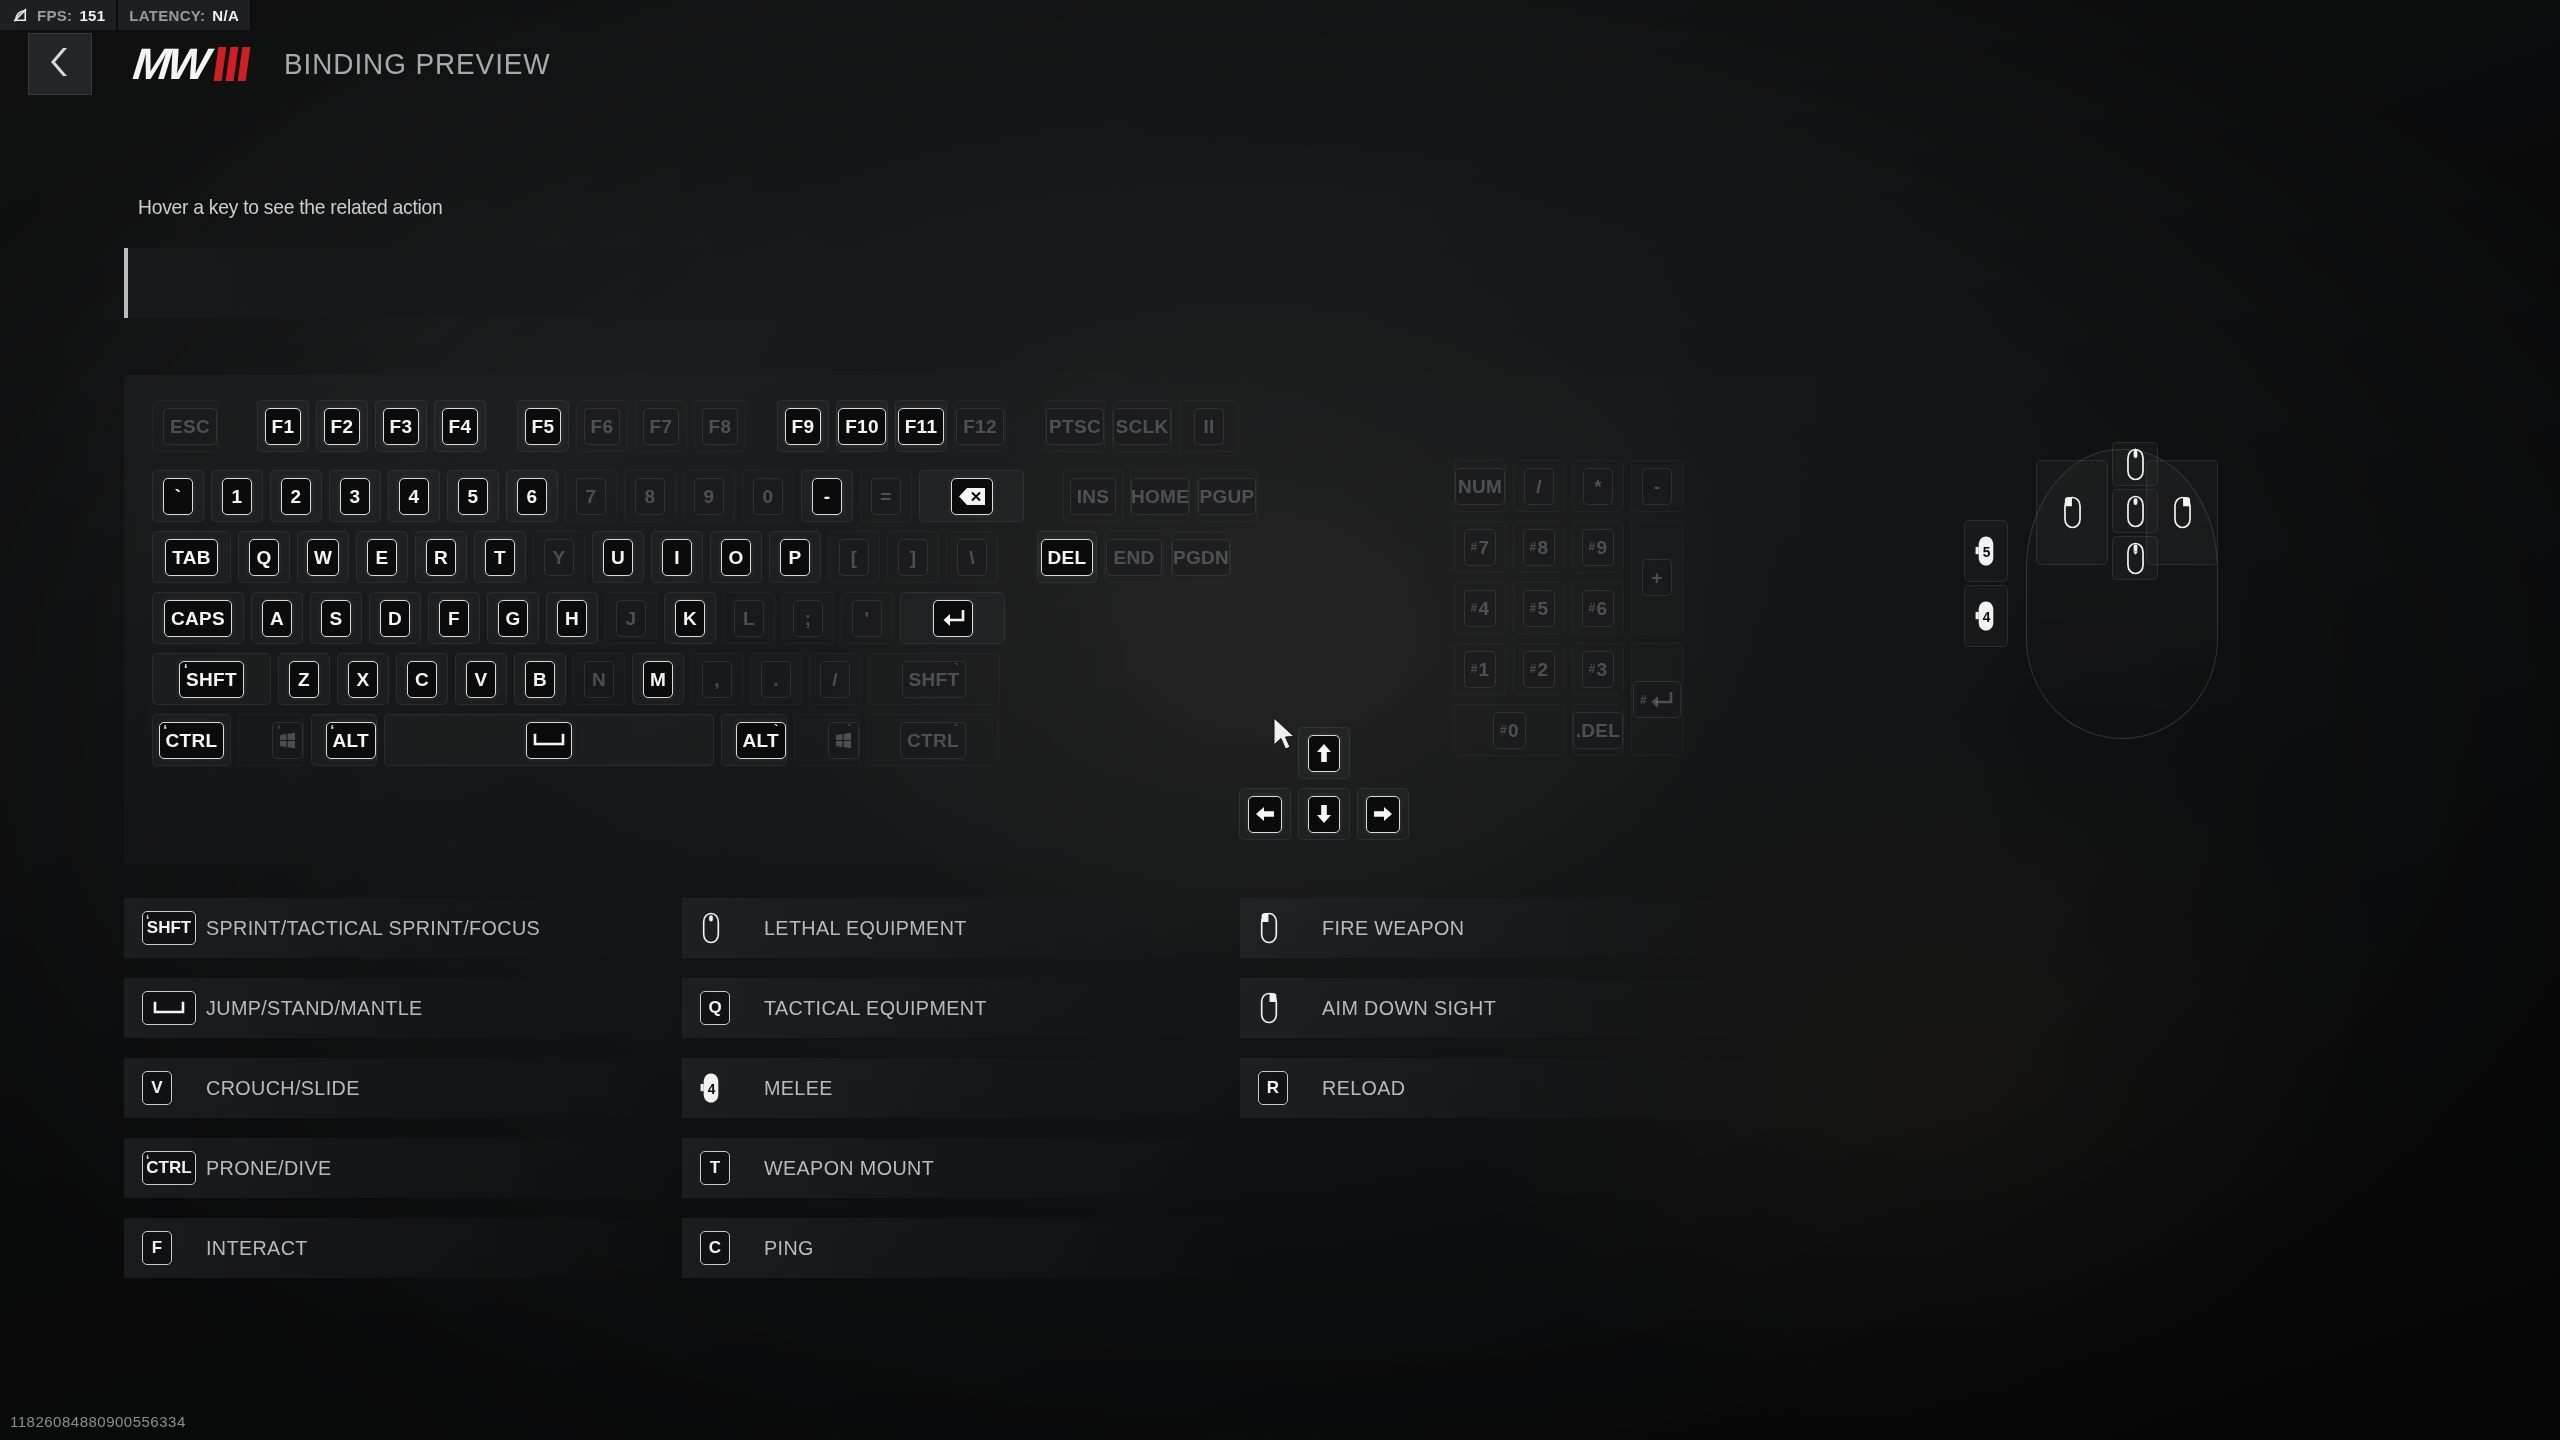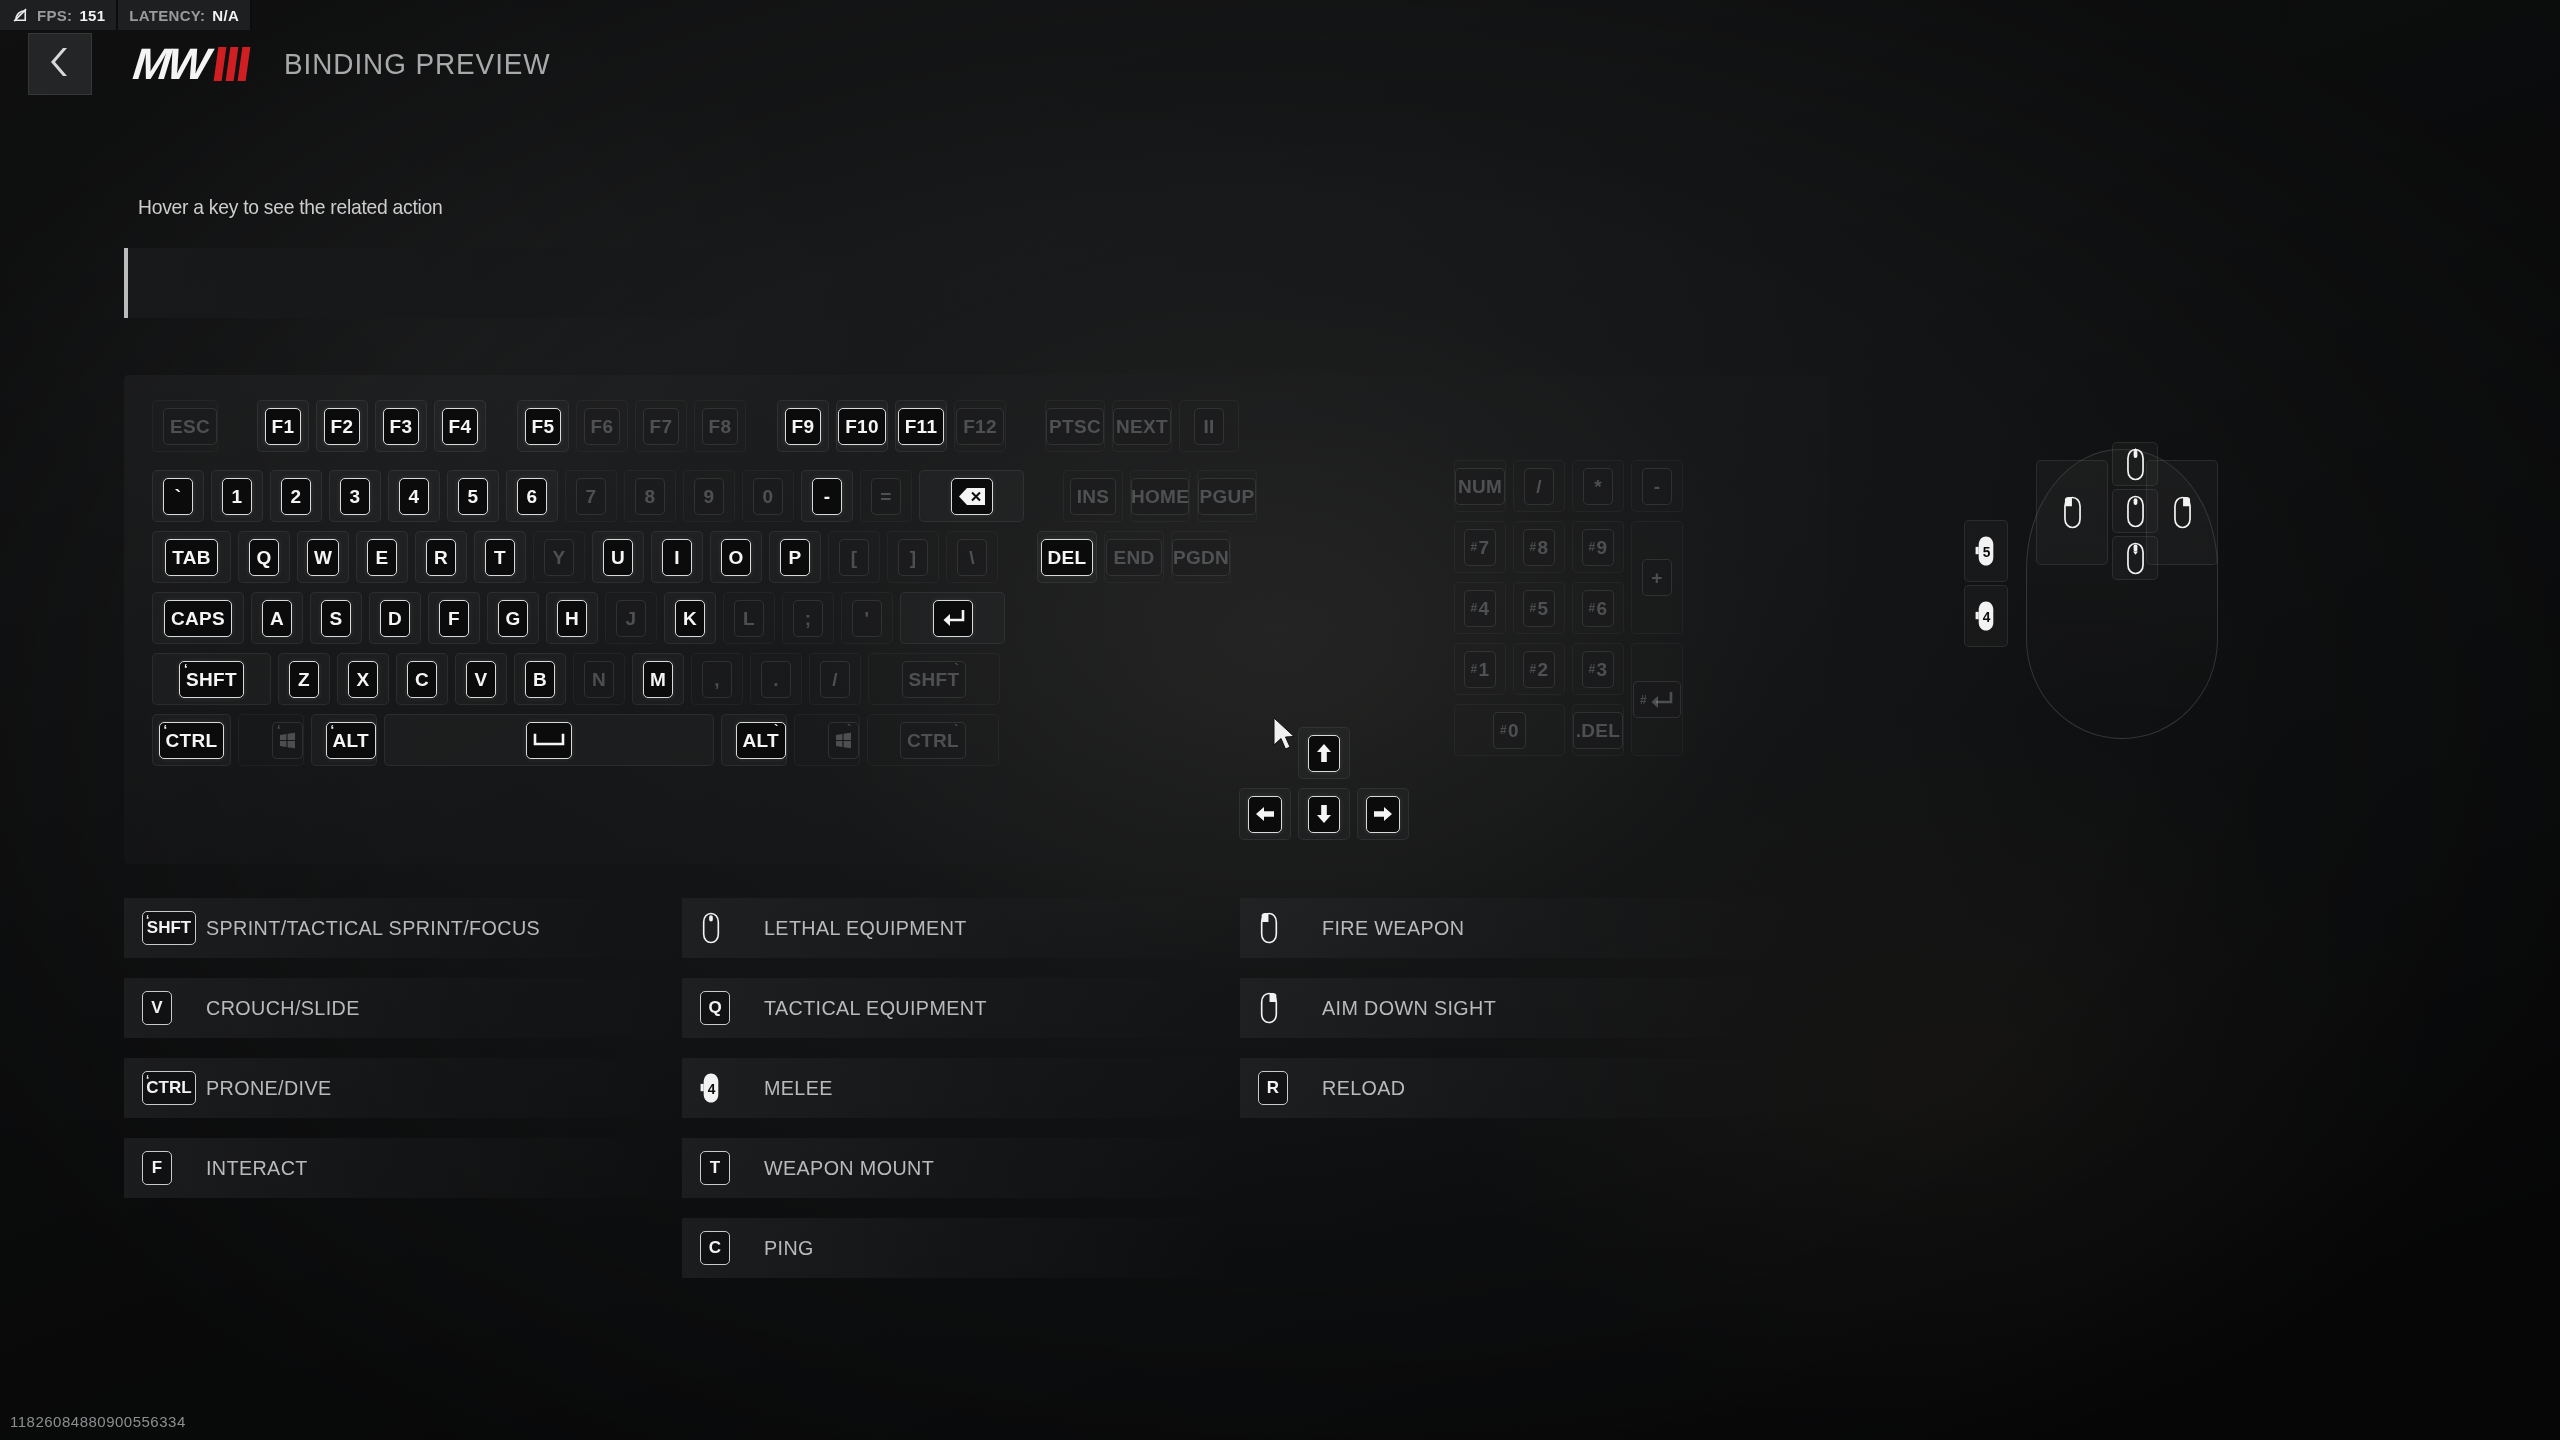--- a/index.html
+++ b/index.html
@@ -333,21 +333,21 @@
             <div class="kcap bound">F11</div>
           </div>
           <div class="kslot w-1 ghost">
             <div class="kcap dim">F12</div>
           </div>
           <div class="gap-md"></div>
           <div class="kslot w-115 ghost">
             <div class="kcap dim">PTSC</div>
           </div>
           <div class="kslot w-115 ghost">
-            <div class="kcap dim">NEXT</div>
+            <div class="kcap dim">SCLK</div>
           </div>
           <div class="kslot w-115 ghost">
             <div class="kcap dim">II</div>
           </div>
         </div>
         <div class="row-space-lg"></div>
         <div class="krow">
           <div class="kslot w-1">
             <div class="kcap bound">`</div>
           </div>
@@ -761,20 +761,30 @@
   <div class="legend" id="legend-root">
       <div class="leg-col">
         <div class="leg-row">
           <div class="leg-icon">
             <div class="leg-cap wide">SHFT<span class="tick" style="position: absolute; top: 1px; left: 3px; font-size: 12px; color: rgb(233, 234, 235);">‘</span></div>
           </div>
           <div class="leg-label">SPRINT/TACTICAL SPRINT/FOCUS</div>
         </div>
         <div class="leg-row">
           <div class="leg-icon">
+            <div class="leg-cap wide">
+              <svg width="32" height="14" viewBox="0 0 32 14">
+                <path d="M2 2 L2 11 L30 11 L30 2" stroke="#f5f5f6" stroke-width="2.6" fill="none" stroke-linecap="square"></path>
+              </svg>
+            </div>
+          </div>
+          <div class="leg-label">JUMP/STAND/MANTLE</div>
+        </div>
+        <div class="leg-row">
+          <div class="leg-icon">
             <div class="leg-cap">V</div>
           </div>
           <div class="leg-label">CROUCH/SLIDE</div>
         </div>
         <div class="leg-row">
           <div class="leg-icon">
             <div class="leg-cap wide">CTRL<span class="tick" style="position: absolute; top: 1px; left: 3px; font-size: 12px; color: rgb(233, 234, 235);">‘</span></div>
           </div>
           <div class="leg-label">PRONE/DIVE</div>
         </div>

